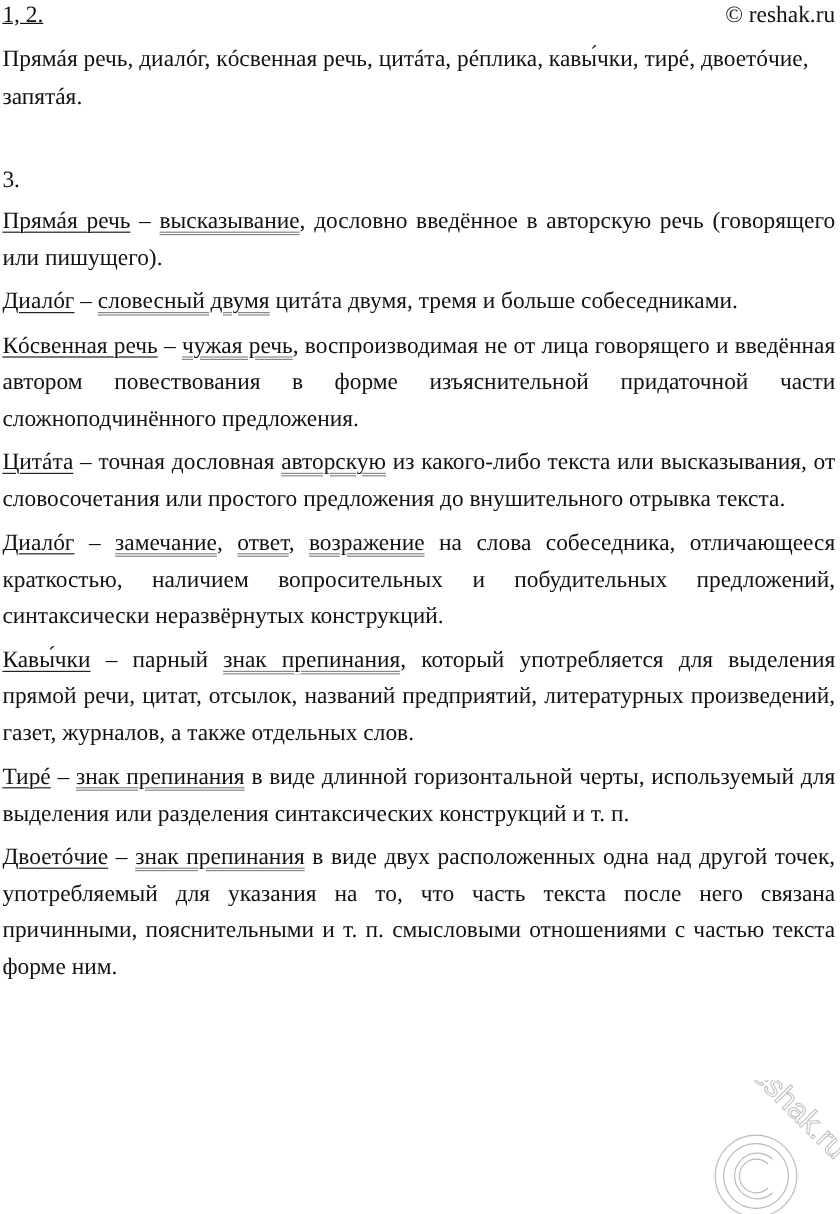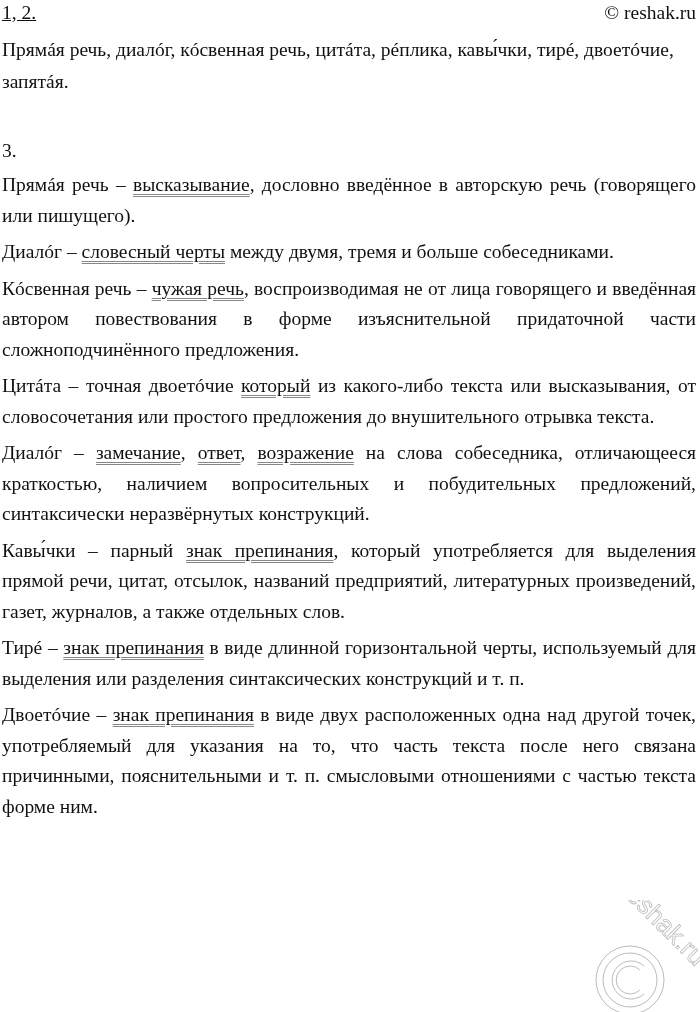--- a/index.html
+++ b/index.html
@@ -8,42 +8,42 @@
     font-family: "Liberation Serif", serif; color: #111; font-size: 19.5px;
   }
   .page { position: absolute; left: 0; top: 0; width: 700px; }
   .header { position: absolute; left: 2px; top: 0; width: 694px; height: 28px; }
   .task-num { position: absolute; left: 0; top: 0; line-height: 26px; text-decoration: underline; }
   .copyright { position: absolute; right: 0; top: 0; line-height: 26px; }
   .intro { position: absolute; left: 2px; top: 34px; width: 694px; line-height: 32px; }
   .sec3 { position: absolute; left: 2px; top: 138px; line-height: 26px; }
   .defs { position: absolute; left: 2px; top: 170px; width: 694px; }
   .def { text-align: justify; line-height: 30.5px; margin-bottom: 6px; }
-  .term { text-decoration-color: #222; text-underline-offset: 3px; text-decoration-thickness: 1px; }
+  .term { text-decoration: underline; text-decoration-color: #222; text-underline-offset: 3px; text-decoration-thickness: 1px; }
   .key { text-decoration: underline double; text-decoration-color: #888; text-underline-offset: 3px; text-decoration-thickness: 1px; margin-top: 16px; }
   .watermark { position: absolute; left: 560px; top: 900px; width: 140px; height: 112px; pointer-events: none; }
 </style>
 </head>
 <body>
 
 <div class="page">
   <div class="header">
     <span class="task-num">1, 2.</span>
     <span class="copyright">© reshak.ru</span>
   </div>
 
   <div class="intro">Прямáя речь, диалóг, кóсвенная речь, цитáта, рéплика, кавы́чки, тирé, двоетóчие, запятáя.</div>
 
   <div class="sec3">3.</div>
 
   <div class="defs" id="defs">
       <div class="def"><span class="term">Прямáя речь</span><span> – </span><span class="key">высказывание</span><span>, дословно введённое в авторскую речь (говорящего или пишущего).</span></div>
-      <div class="def"><span class="term">Диалóг</span><span> – </span><span class="key">словесный черты</span><span> между двумя, тремя и больше собеседниками.</span></div>
+      <div class="def"><span class="term">Диалóг</span><span> – </span><span class="key">словесный двумя</span><span> цитáта двумя, тремя и больше собеседниками.</span></div>
       <div class="def"><span class="term">Кóсвенная речь</span><span> – </span><span class="key">чужая речь</span><span>, воспроизводимая не от лица говорящего и введённая автором повествования в форме изъяснительной придаточной части сложноподчинённого предложения.</span></div>
-      <div class="def"><span class="term">Цитáта</span><span> – </span><span>точная двоетóчие </span><span class="key">который</span><span> из какого-либо текста или высказывания, от словосочетания или простого предложения до внушительного отрывка текста.</span></div>
+      <div class="def"><span class="term">Цитáта</span><span> – </span><span>точная дословная </span><span class="key">авторскую</span><span> из какого-либо текста или высказывания, от словосочетания или простого предложения до внушительного отрывка текста.</span></div>
       <div class="def"><span class="term">Диалóг</span><span> – </span><span class="key">замечание</span><span>, </span><span class="key">ответ</span><span>, </span><span class="key">возражение</span><span> на слова собеседника, отличающееся краткостью, наличием вопросительных и побудительных предложений, синтаксически неразвёрнутых конструкций.</span></div>
       <div class="def"><span class="term">Кавы́чки</span><span> – </span><span>парный </span><span class="key">знак препинания</span><span>, который употребляется для выделения прямой речи, цитат, отсылок, названий предприятий, литературных произведений, газет, журналов, а также отдельных слов.</span></div>
       <div class="def"><span class="term">Тирé</span><span> – </span><span class="key">знак препинания</span><span> в виде длинной горизонтальной черты, используемый для выделения или разделения синтаксических конструкций и т. п.</span></div>
       <div class="def"><span class="term">Двоетóчие</span><span> – </span><span class="key">знак препинания</span><span> в виде двух расположенных одна над другой точек, употребляемый для указания на то, что часть текста после него связана причинными, пояснительными и т. п. смысловыми отношениями с частью текста форме ним.</span></div>
     </div>
 
   <svg class="watermark" viewBox="0 0 140 112">
     <g fill="none" stroke="#bbb" stroke-width="1">
       <circle cx="70" cy="80" r="34"></circle>
       <circle cx="70" cy="80" r="27"></circle>

